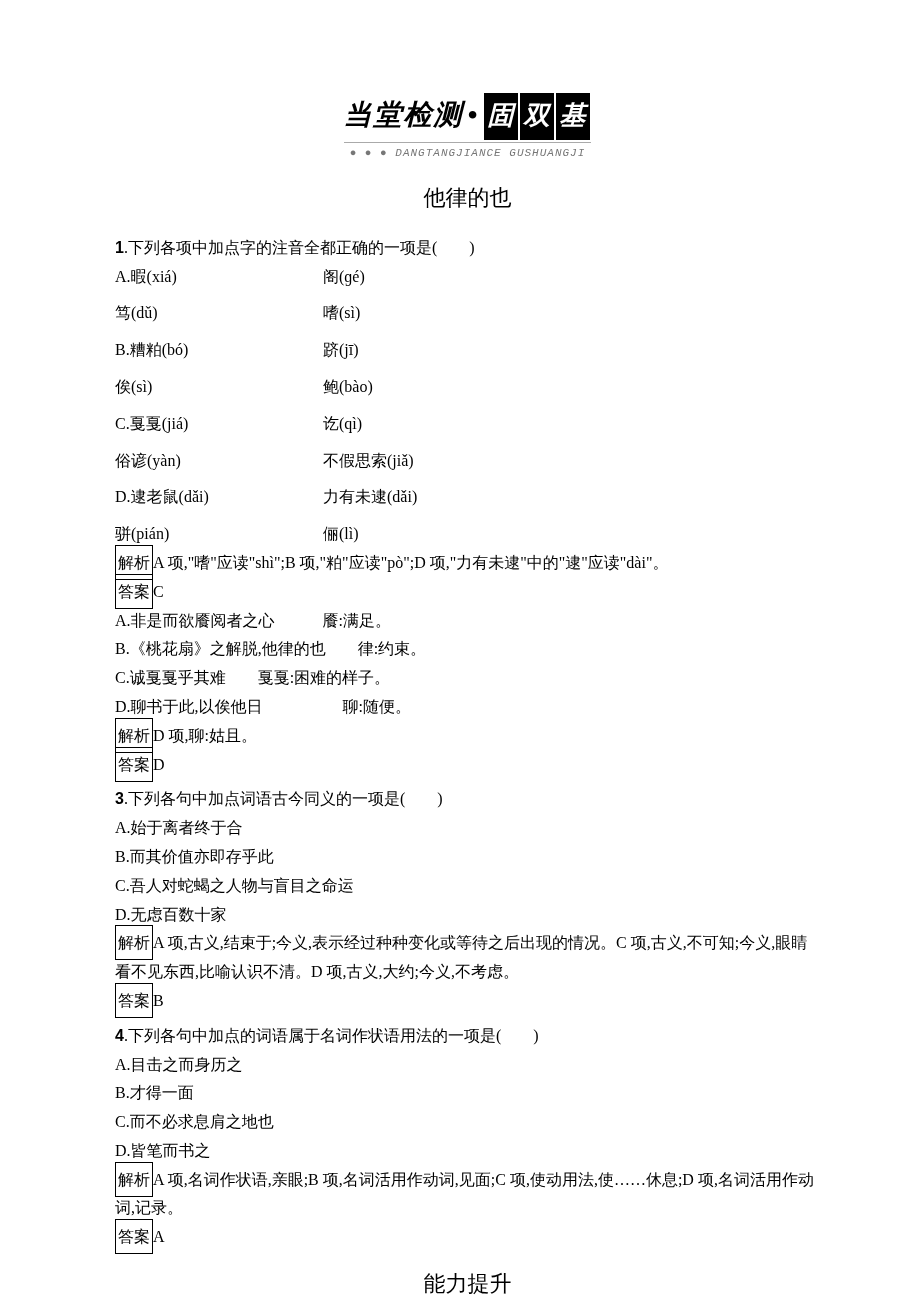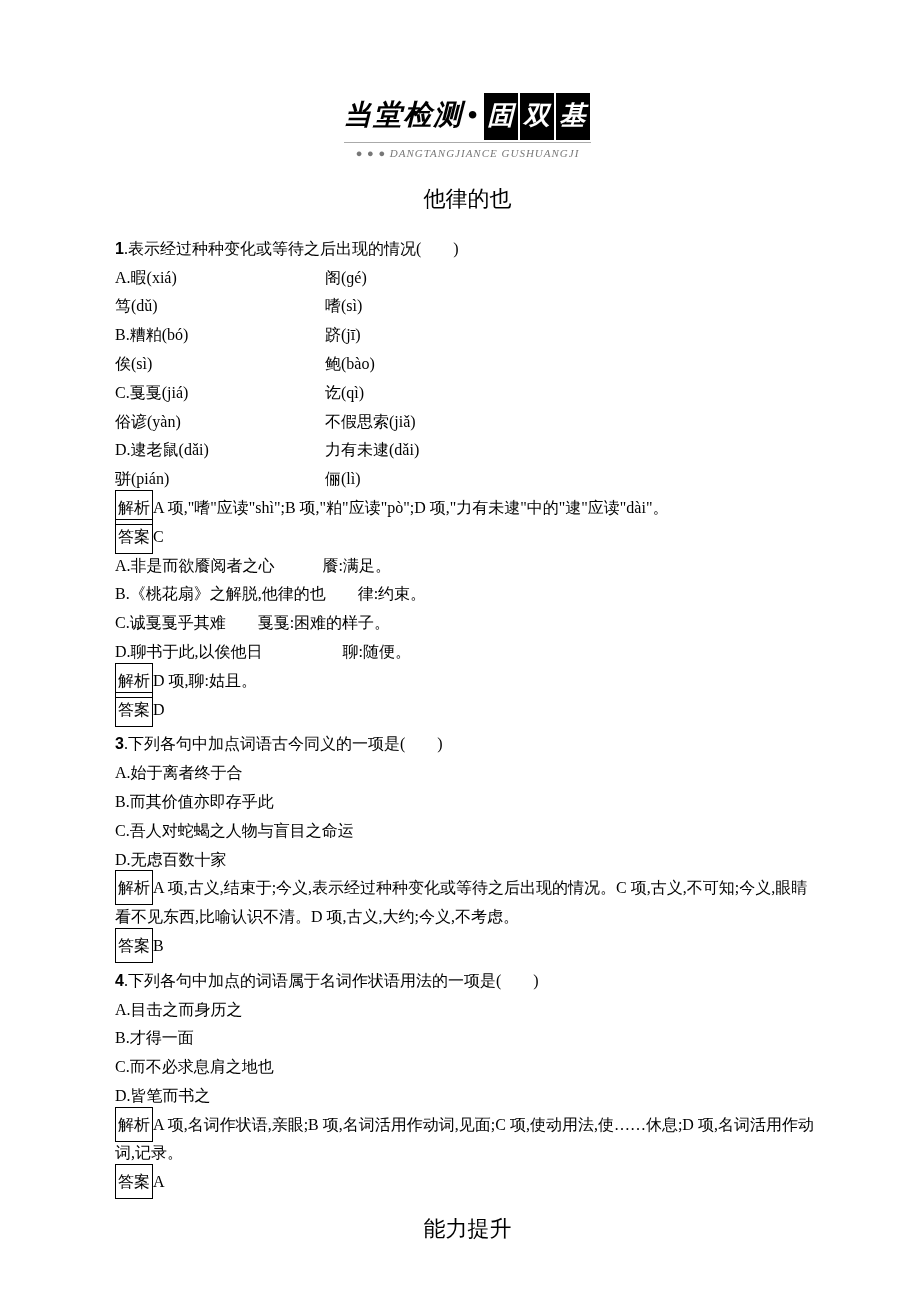--- a/index.html
+++ b/index.html
@@ -42,38 +42,40 @@
     margin: 0 1px;
   }
   .header-pinyin {
     font-size: 11px;
     font-style: italic;
     letter-spacing: 1px;
     color: #777;
     margin-top: 2px;
     border-top: 1px solid #aaa;
     padding-top: 1px;
+    font-family: Liberation Mono, monospace;
   }
   .section-title {
     text-align: center;
     font-size: 22px;
     font-family: "KaiTi","楷体",serif;
     margin: 12px 0 16px 0;
   }
   .q-stem {
     margin: 0;
   }
   .q-num {
     font-weight: bold;
     font-family: Arial, sans-serif;
   }
   .options-grid {
     display: grid;
     grid-template-columns: 200px auto;
     column-gap: 10px;
+    gap: 8px;
   }
   .options-grid > div {
     white-space: nowrap;
   }
   .opt-single > div {
     margin: 0;
   }
   .boxed-label {
     border: 1px solid #000;
     padding: 8px 2px;
@@ -97,21 +99,21 @@
       </span>
       <div class="header-pinyin">
         <span>● ● ●</span>
         <span>DANGTANGJIANCE  GUSHUANGJI</span>
       </div>
     </div>
   </div>
 
   <div class="section-title">他律的也</div>
 
-  <p class="q-stem"><span class="q-num">1</span><span>.表示经过种种变化或等待之后出现的情况(　　)</span></p>
+  <p class="q-stem"><span class="q-num">1</span><span>.下列各项中加点字的注音全都正确的一项是(　　)</span></p>
   <div class="options-grid">
     <div>A.暇(xiá)</div>
       <div>阁(ɡé)</div>
     <div>笃(dǔ)</div>
       <div>嗜(sì)</div>
     <div>B.糟粕(bó)</div>
       <div>跻(jī)</div>
     <div>俟(sì)</div>
       <div>鲍(bào)</div>
     <div>C.戛戛(jiá)</div>

